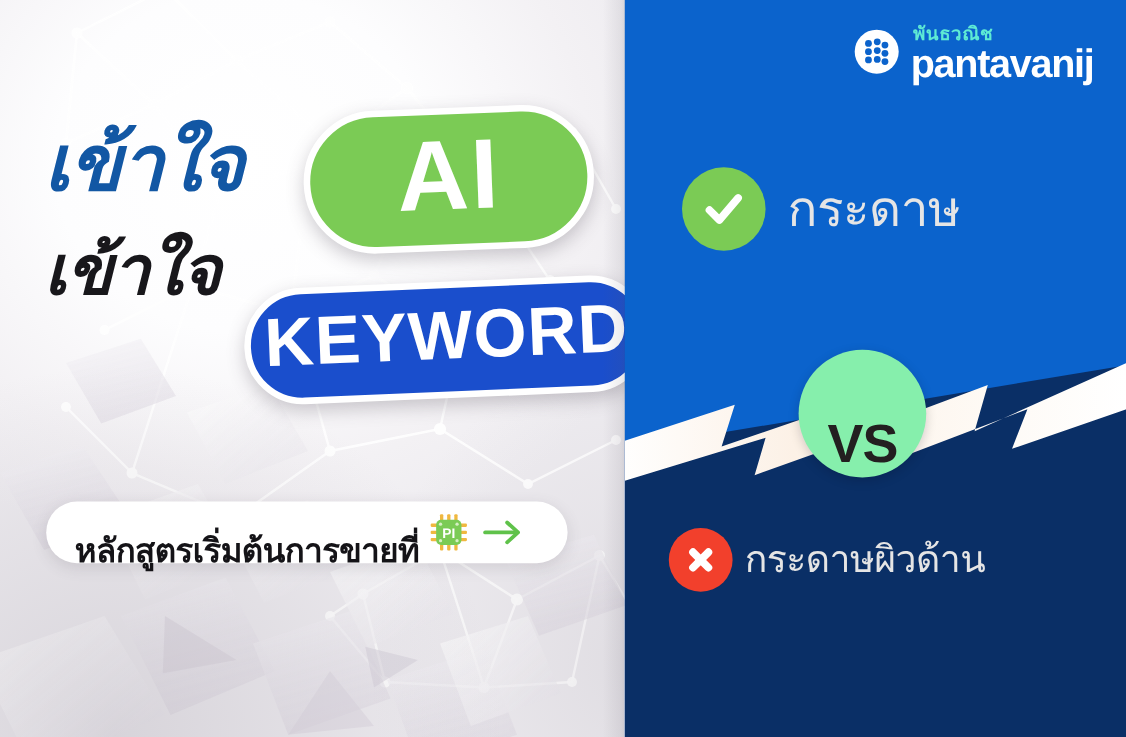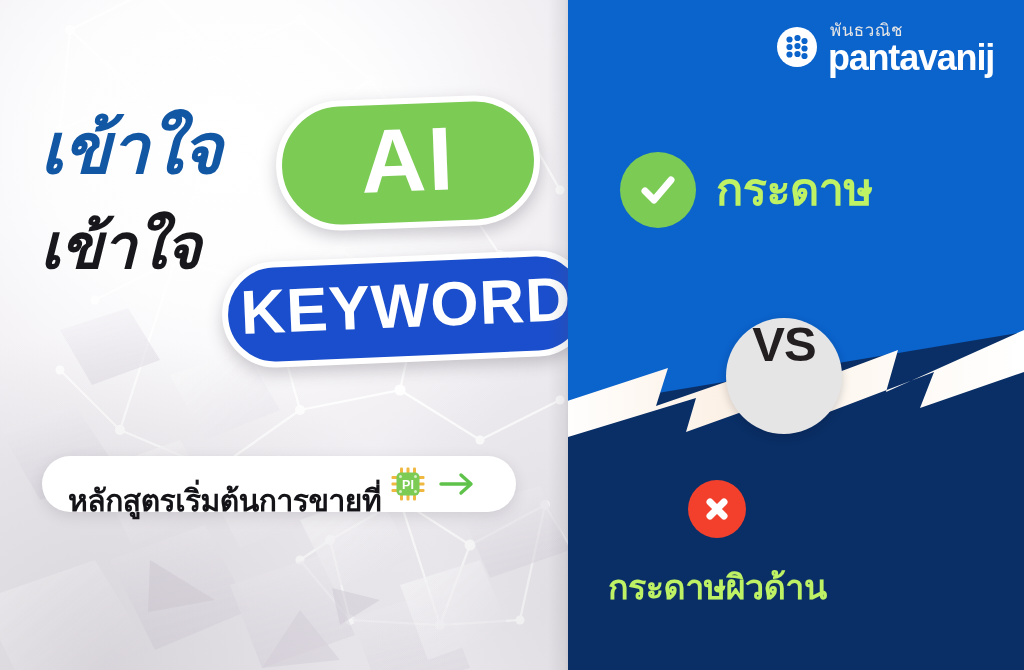--- a/index.html
+++ b/index.html
@@ -172,74 +172,74 @@
     position: absolute;
     right: 30px;
     top: 22px;
     display: flex;
     align-items: center;
     gap: 10px;
   }
   .logo-mark { flex: none; }
   .logo-text { display:flex; flex-direction: column; line-height: 1; }
   .logo-thai {
-    color: #e5e5e5;
+    color: #5eead4;
     font-size: 17px;
-    font-weight: 400;
+    font-weight: 700;
     letter-spacing: 0.5px;
     margin-bottom: 1px;
     margin-left: 2px;
   }
   .logo-latin {
     color: #ffffff;
     font-size: 36px;
     font-weight: 700;
     letter-spacing: -1.2px;
   }
 
   
   .cmp-row {
     position: absolute;
     display: flex;
     align-items: center;
     gap: 20px;
   }
   .cmp-good { left: 52px; top: 152px; }
-  .cmp-bad  { left: 40px; top: 480px; gap: 30px; flex-direction: column; }
+  .cmp-bad  { left: 40px; top: 480px; gap: 11px; }
 
   .badge-circle {
     flex: none;
     border-radius: 50%;
     display: flex;
     align-items: center;
     justify-content: center;
   }
   .badge-good { width: 76px; height: 76px; background: #7BCB55; }
   .badge-bad  { width: 58px; height: 58px; background: #F2402C; }
 
   .cmp-text {
-    color: #bef264;
-    font-weight: 700;
+    color: #e5e5e5;
+    font-weight: 400;
     letter-spacing: -0.5px;
     white-space: nowrap;
   }
   .cmp-good .cmp-text { font-size: 45px; line-height: 1.06; }
   .cmp-bad  .cmp-text { font-size: 34px; line-height: 1.12; }
 
   
   .vs-badge {
     position: absolute;
     left: 158px;
     top: 318px;
     width: 116px;
     height: 116px;
     border-radius: 50%;
-    background: #e5e5e5;
-    display: flex;
-    align-items: flex-start;
+    background: #86efac;
+    display: flex;
+    align-items: flex-end;
     justify-content: center;
     box-shadow: 0 3px 10px rgba(0,0,20,0.18);
   }
   .vs-text {
     color: #231F20;
     font-size: 49px;
     font-weight: 700;
     letter-spacing: -1px;
     transform: translateY(-2px);
   }

